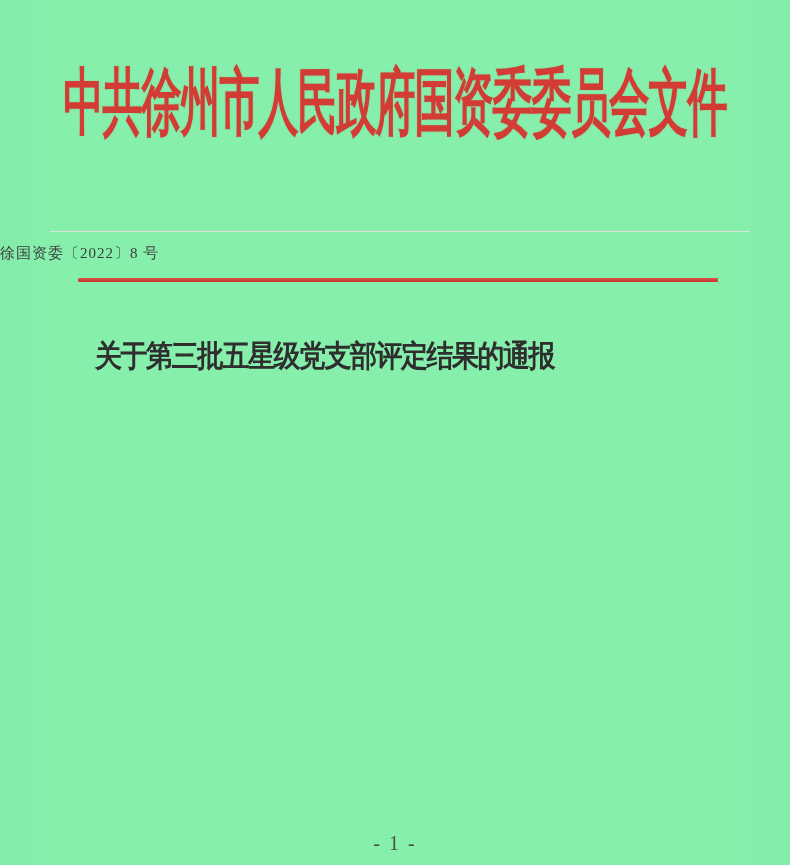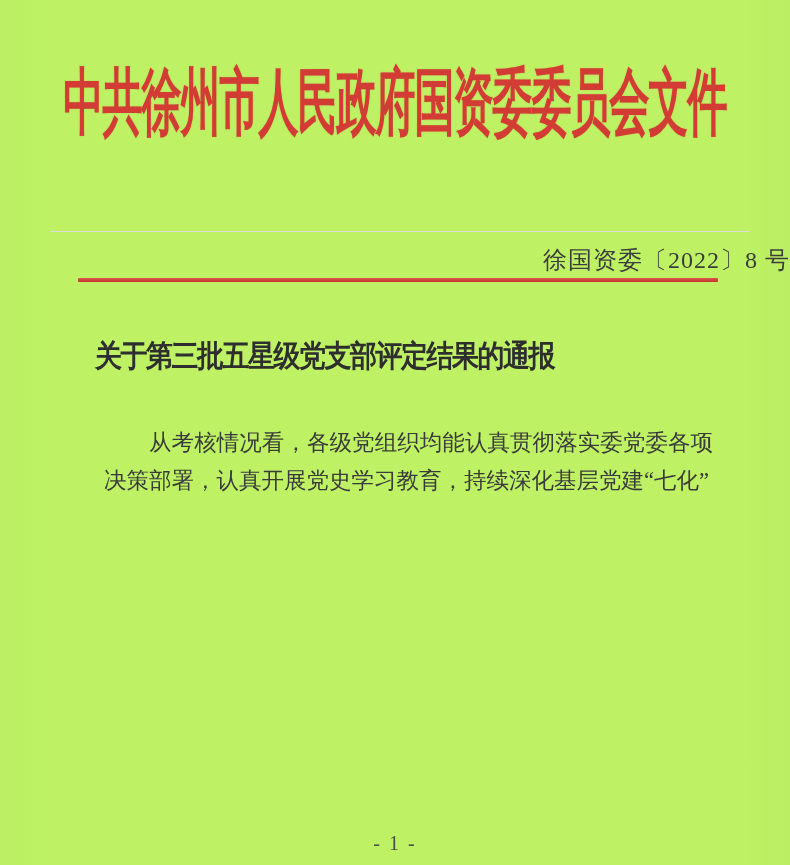--- a/index.html
+++ b/index.html
@@ -5,21 +5,21 @@
   html, body {
     margin: 0;
     padding: 0;
     background: #ffffff;
   }
   .page {
     position: relative;
     width: 790px;
     height: 865px;
     margin: 0 auto;
-    background: #bef264;
+    background: #86efac;
     overflow: hidden;
     font-family: "Liberation Serif", "DejaVu Serif", serif;
   }
   
   .page::before {
     content: "";
     position: absolute;
     inset: 0;
     background:
       linear-gradient(90deg, rgba(0,0,0,0.015) 0%, rgba(0,0,0,0) 6%, rgba(0,0,0,0) 94%, rgba(0,0,0,0.02) 100%);
@@ -53,22 +53,22 @@
     width: 700px;
     height: 1px;
     background: #dededd;
   }
 
   .doc-number {
     position: absolute;
     top: 244px;
     left: 0;
     width: 100%;
-    text-align: right;
-    font-size: 24px;
+    text-align: left;
+    font-size: 15px;
     color: #3c3c3c;
     letter-spacing: 1px;
   }
 
   .red-rule {
     position: absolute;
     top: 278px;
     left: 78px;
     width: 640px;
     height: 4px;
@@ -130,18 +130,17 @@
 
   <div class="faint-rule"></div>
 
   <div class="doc-number">徐国资委〔2022〕8 号</div>
 
   <div class="red-rule"></div>
 
   <div class="doc-title">关于第三批五星级党支部评定结果的通报</div>
 
   <div class="body-text">
-    <p>从考核情况看，各级党组织均能认真贯彻落实委党委各项决策部署，认真开展党史学习教育，持续深化基层党建“七化”</p>
   </div>
 
   <div class="page-number">- 1 -</div>
 
 </div>
 
 </body></html>

